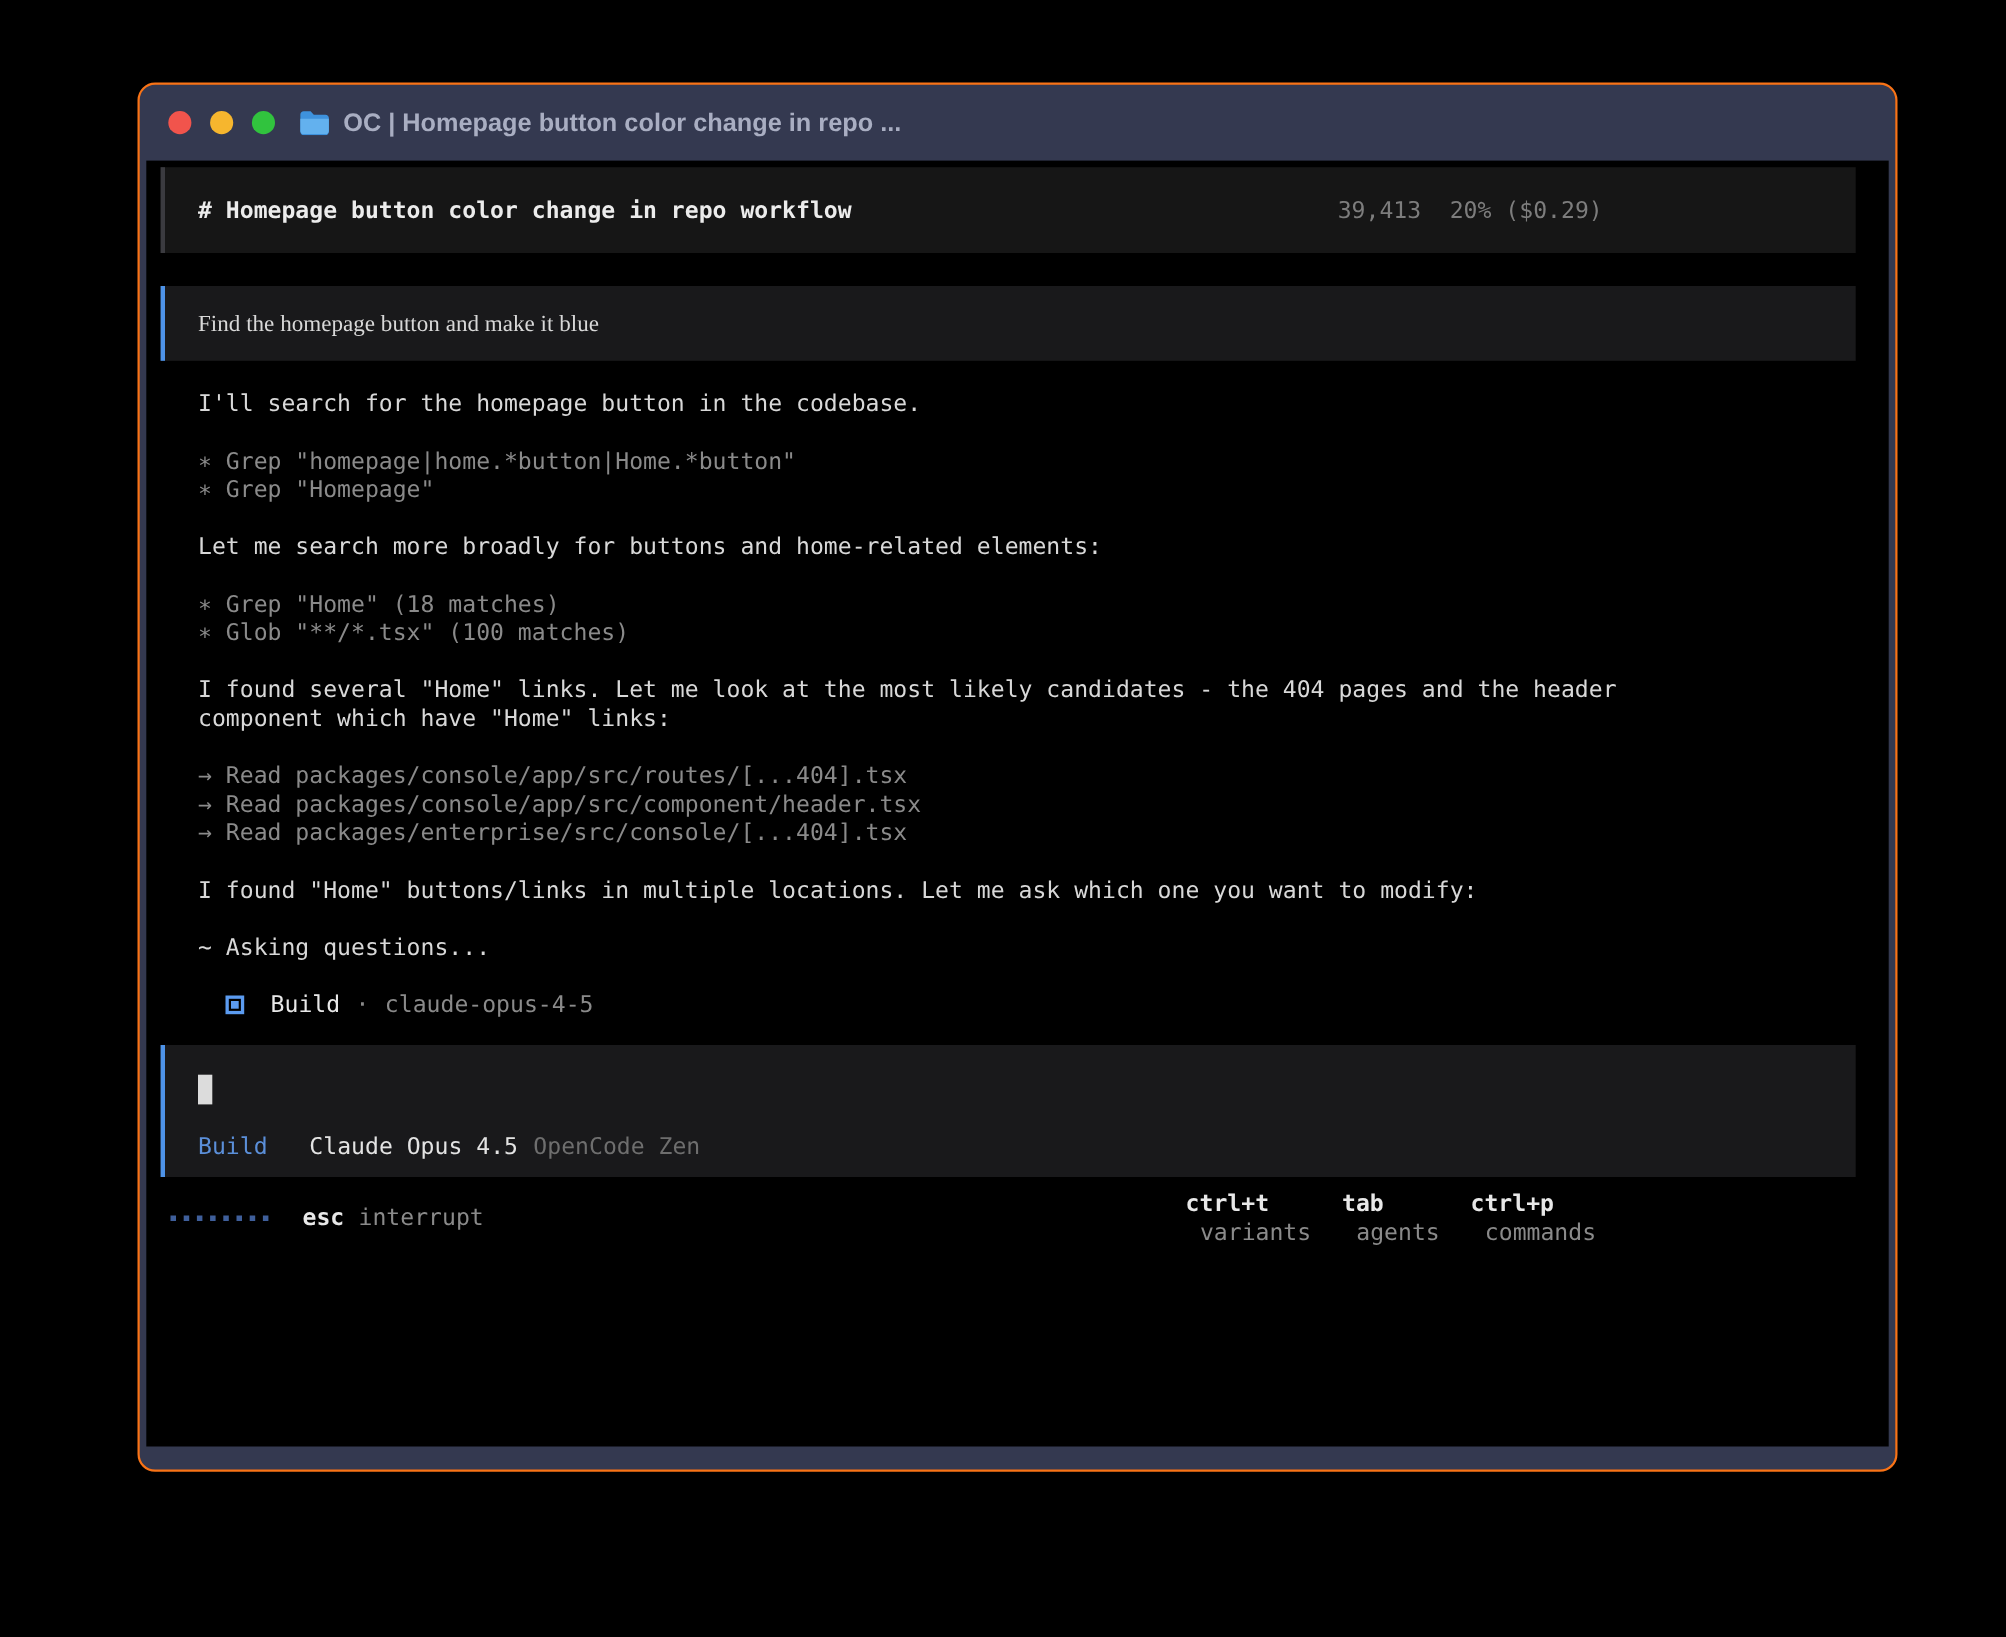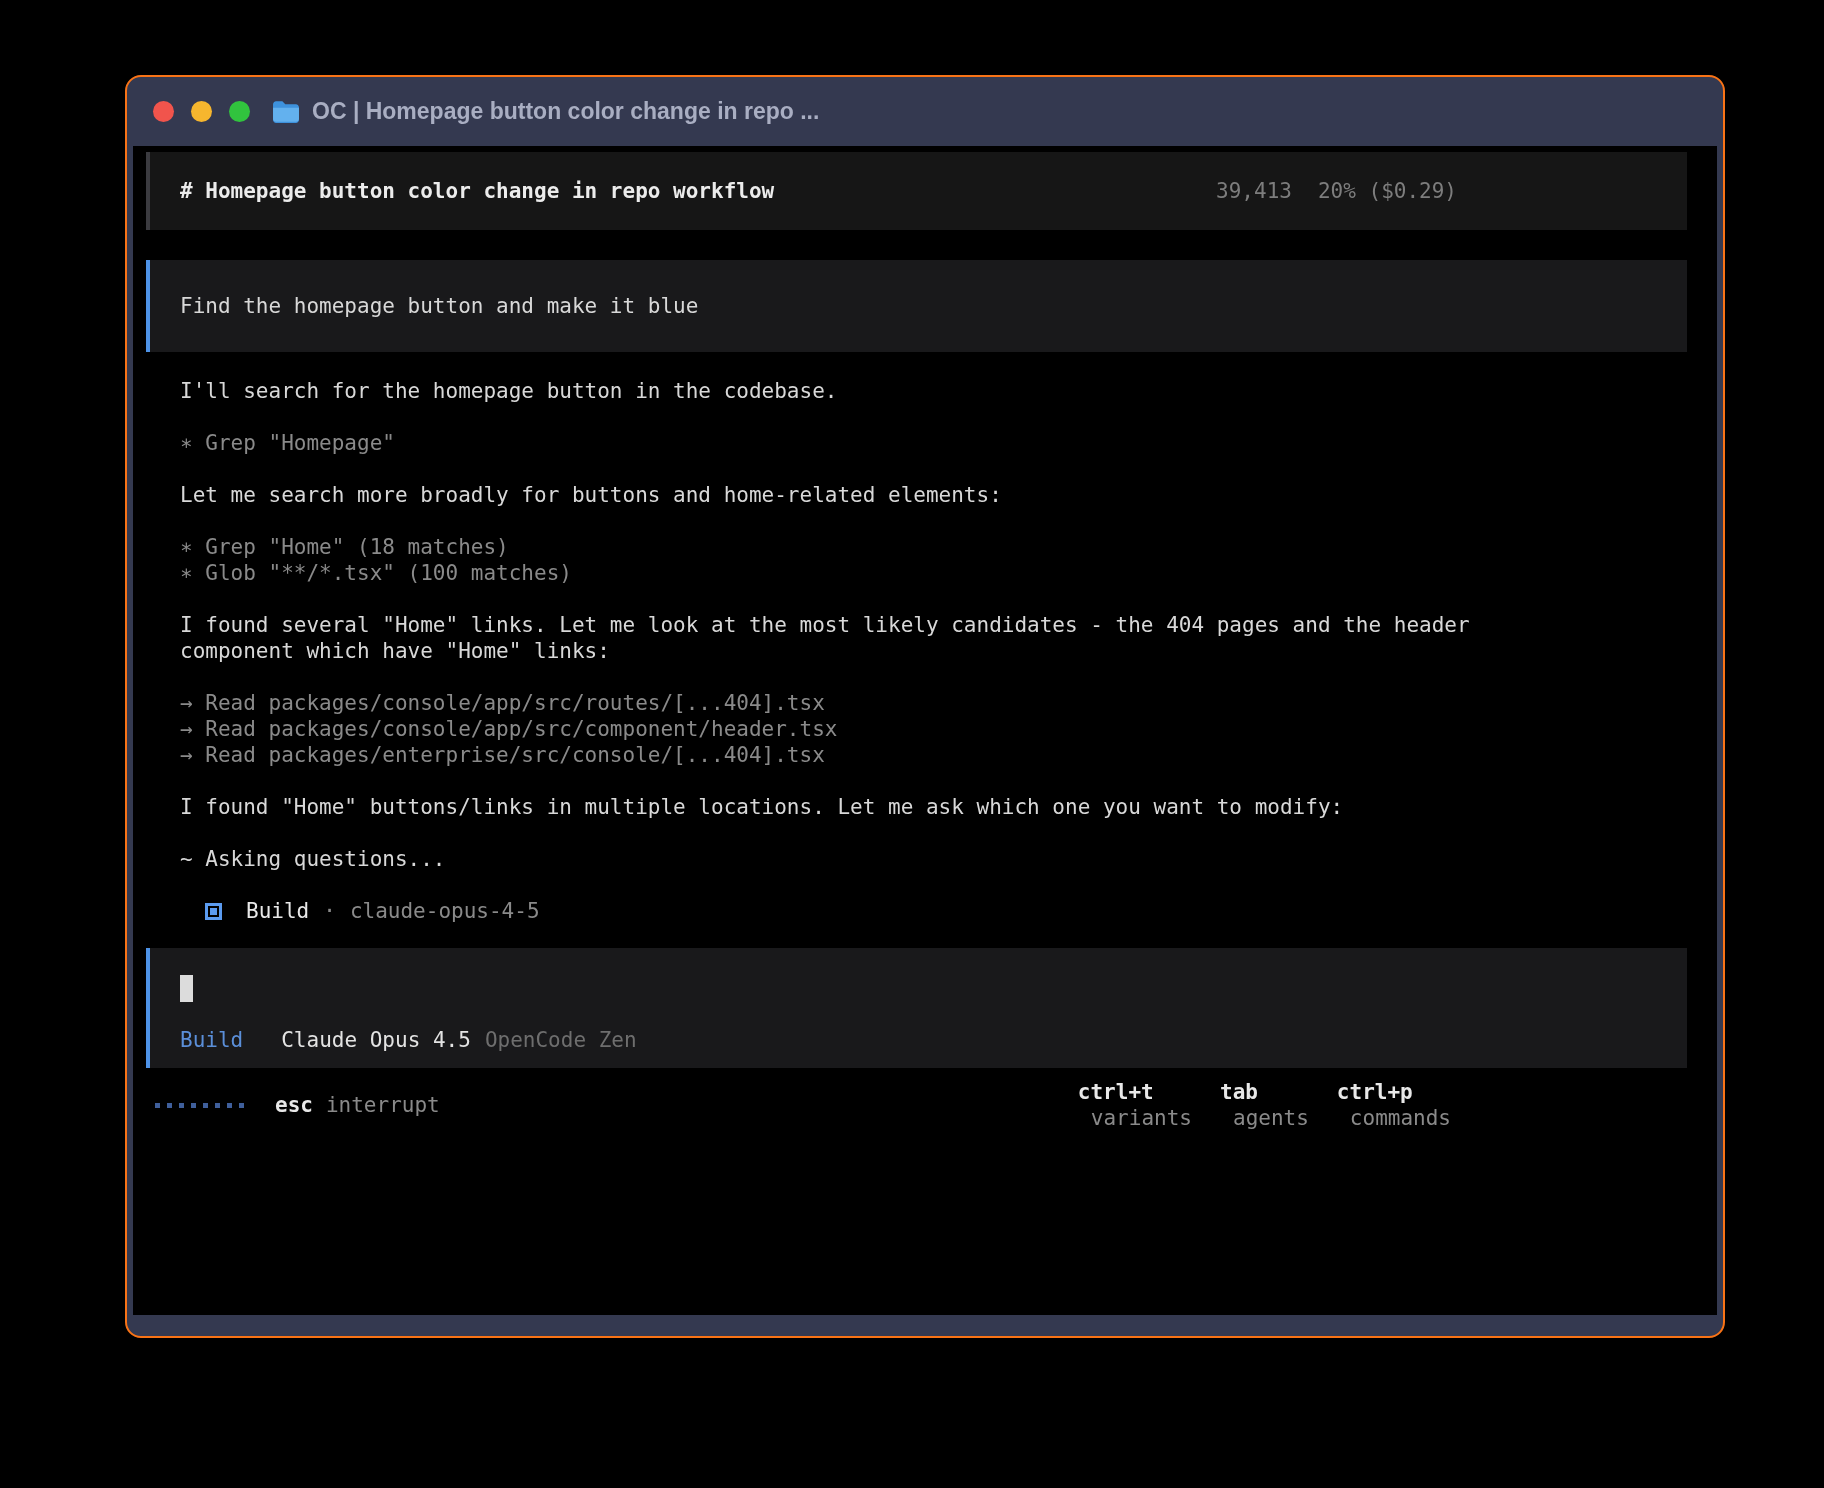--- a/index.html
+++ b/index.html
@@ -34,23 +34,23 @@
   }
   .block { box-sizing:border-box; }
   .header-block {
     height:78px; background:#161616; border-left:4px solid #3b3b40;
     display:flex; align-items:center; padding:0 230px 0 30px;
   }
   .header-title { font-weight:bold; color:#ececec; flex:1; white-space:pre; }
   .header-stats { color:#7d7d7d; white-space:pre; }
   .header-stats .tokens { margin-right:26px; }
   .user-block {
-    margin-top:30px; height:92px; background:#19191b;
+    margin-top:30px; height:68px; background:#19191b;
     border-left:4px solid #4e93e8;
-    display:flex; align-items:center; padding-left:30px;
+    display:flex; align-items:center; padding-left:30px;font-family:Liberation Serif, serif;
   }
   .msg-area { padding-left:34px; padding-top:26px; }
   .msg-area p { margin:26px 0 0 0; max-width:1290px; white-space:pre-wrap; }
   .msg-area p:first-child { margin-top:0; }
   .dim { color:#8a8a8a; }
   .tool-group { margin-top:26px; }
   .tool-line { white-space:pre; }
   .agent-row { margin-top:26px; display:flex; align-items:center; padding-left:25px; }
   .build-icon {
     width:11px; height:11px; border:3px solid #5b9bf0;
@@ -114,20 +114,21 @@
     </div>
 
     <div class="block user-block">
       <span>Find the homepage button and make it blue</span>
     </div>
 
     <div class="msg-area">
       <p>I'll search for the homepage button in the codebase.</p>
 
       <div class="tool-group">
+        <div class="tool-line dim">∗ Grep "homepage|home.*button|Home.*button"</div>
         <div class="tool-line dim">∗ Grep "Homepage"</div>
       </div>
 
       <p>Let me search more broadly for buttons and home-related elements:</p>
 
       <div class="tool-group">
         <div class="tool-line dim">∗ Grep "Home" (18 matches)</div>
         <div class="tool-line dim">∗ Glob "**/*.tsx" (100 matches)</div>
       </div>
 

